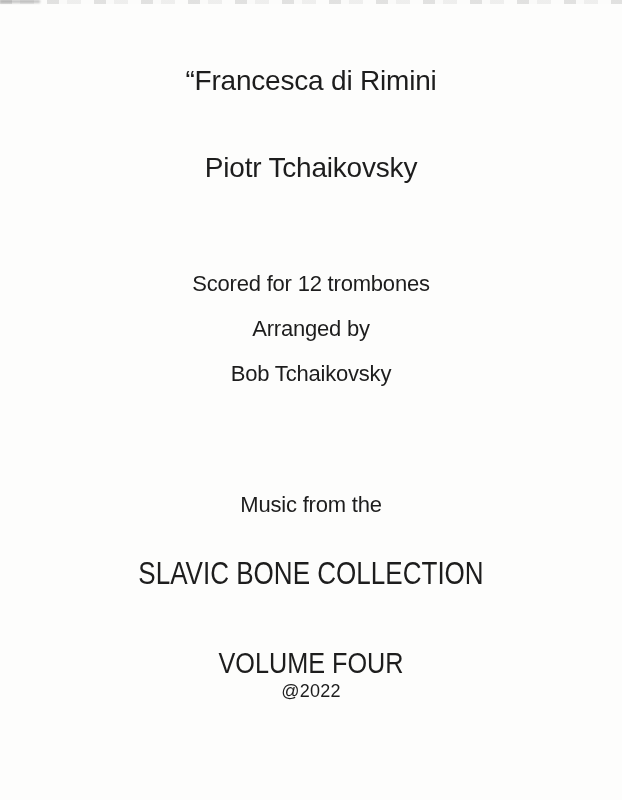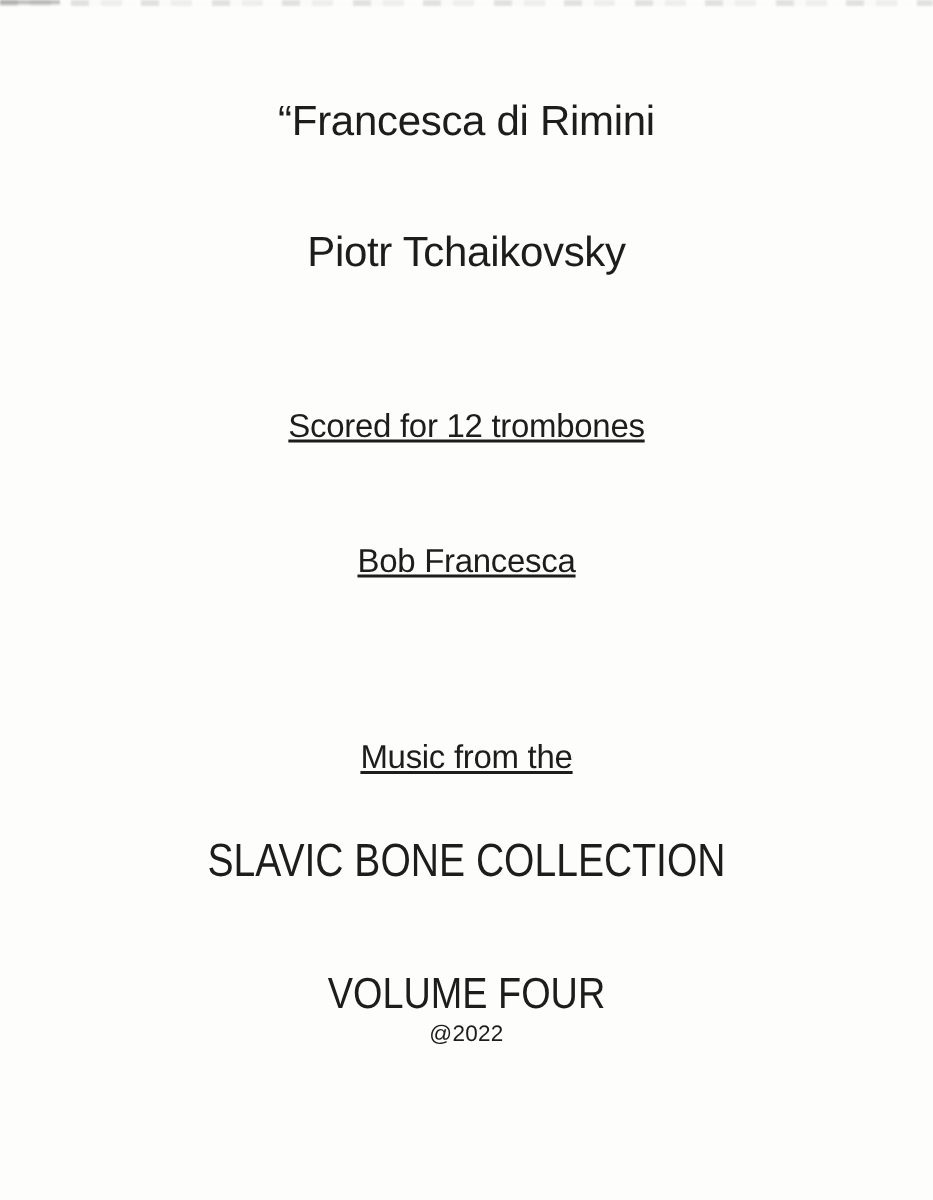--- a/index.html
+++ b/index.html
@@ -52,62 +52,62 @@
     letter-spacing: -0.2px;
   }
   .composer {
     top: 152px;
     font-size: 28px;
     letter-spacing: -0.2px;
   }
   .mid {
     font-size: 22px;
     letter-spacing: -0.2px;
-    text-decoration: underline;
   }
   .scoring    { top: 271px; }
   .arranged   { top: 316px; }
   .arranger   { top: 361px; }
   .series-intro { top: 492px; }
   .series-title {
     top: 556px;
     font-size: 31px;
     transform: scaleX(0.84);
     transform-origin: 50% 50%;
   }
   .volume {
     top: 647px;
     font-size: 29px;
     transform: scaleX(0.87);
     transform-origin: 50% 50%;
   }
   .copyright {
     top: 681px;
-    font-size: 15px;
+    font-size: 18px;
     letter-spacing: 0.2px;
   }
 </style>
 </head>
 <body>
 
 <div class="page">
 
   <div class="scan-noise"></div>
   <div class="scan-speck"></div>
 
   <div class="line title-group">
     <div>“Francesca di Rimini</div>
   </div>
 
   <div class="line composer">Piotr Tchaikovsky</div>
 
   <div class="line mid scoring">Scored for 12 trombones</div>
 
+  <div class="line mid arranged">Arranged by</div>
 
-  <div class="line mid arranger">Bob Francesca</div>
+  <div class="line mid arranger">Bob Tchaikovsky</div>
 
   <div class="line mid series-intro">Music from the</div>
 
   <div class="line series-title">SLAVIC BONE COLLECTION</div>
 
   <div class="line volume">VOLUME FOUR</div>
 
   <div class="line copyright">@2022</div>
 
 </div>

